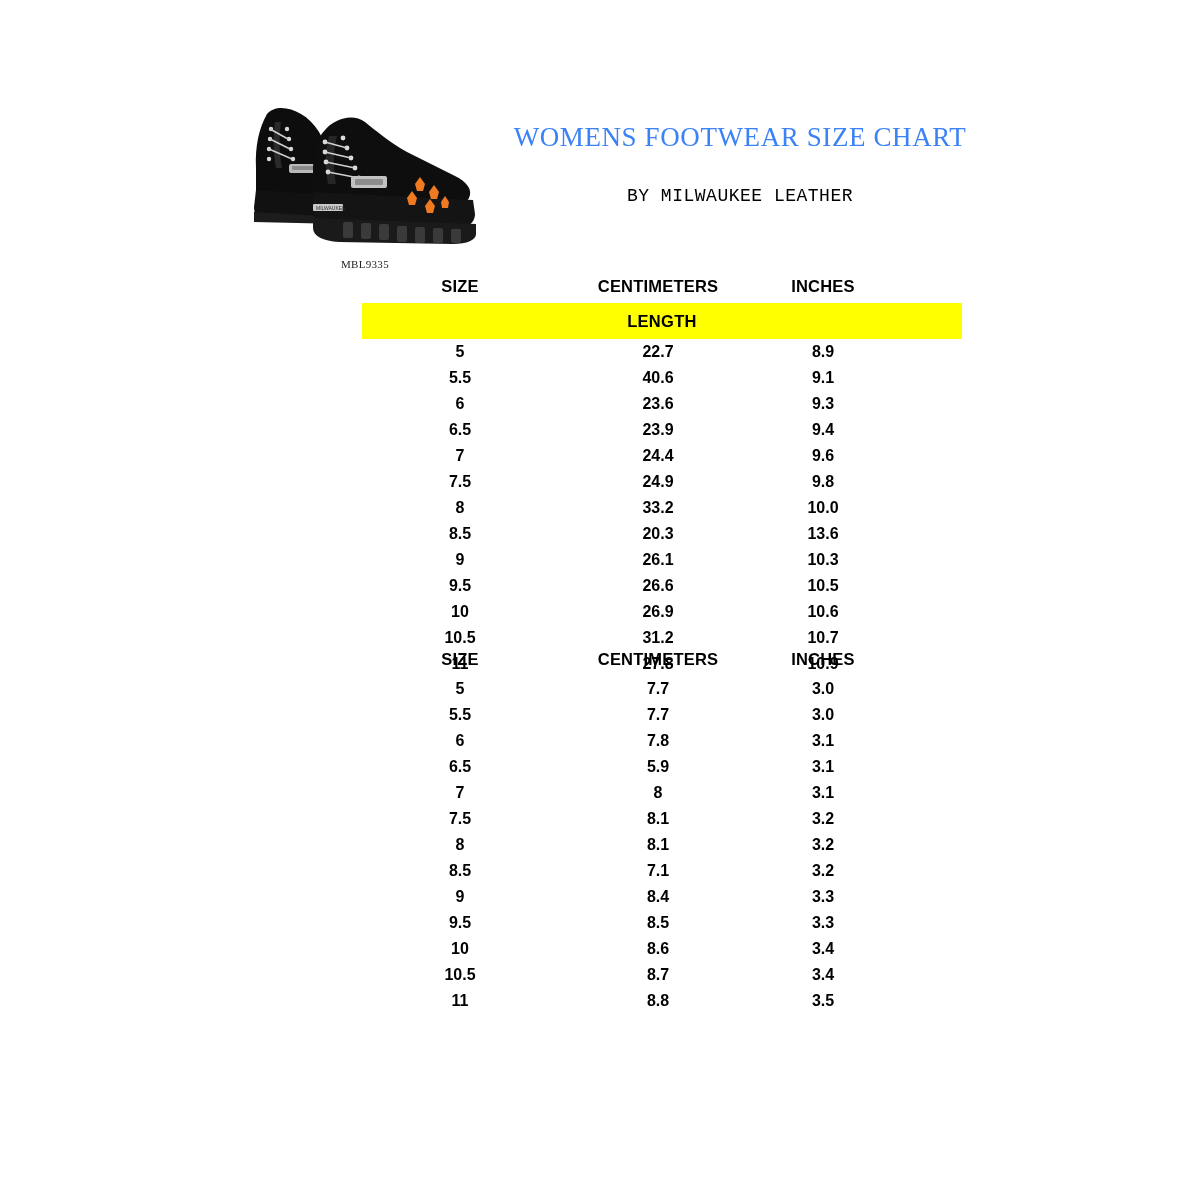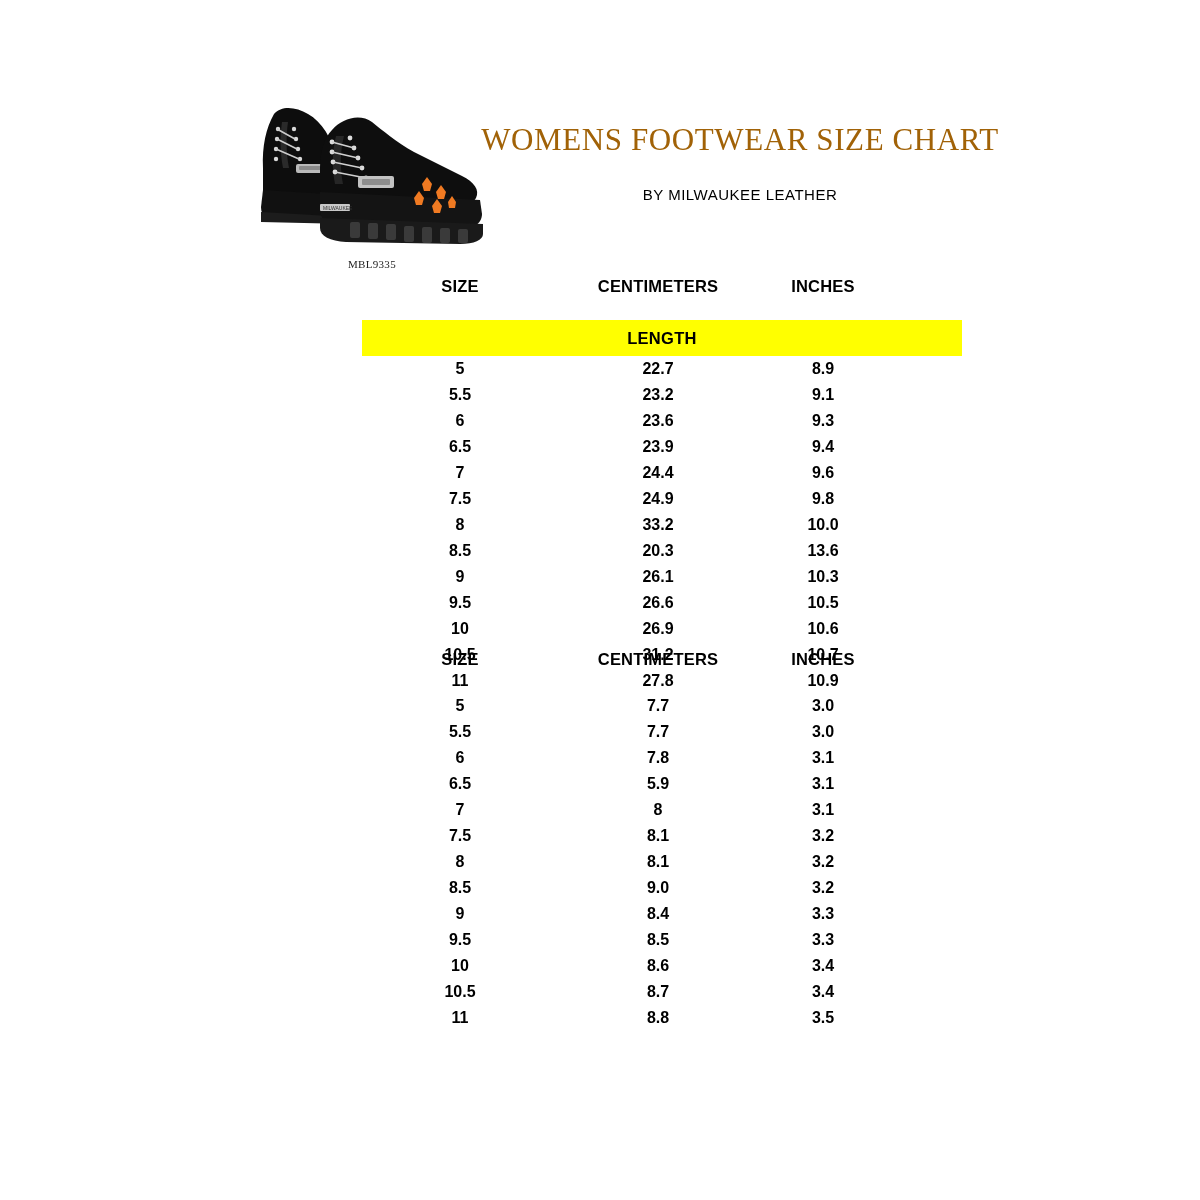--- a/index.html
+++ b/index.html
@@ -20,21 +20,21 @@
     position: absolute;
     top: 0; left: 0;
     width: 1200px;
     height: 1200px;
     background: #ffffff;
   }
 
   
   .product-block {
     position: absolute;
-    left: 236px;
+    left: 229px;
     top: 72px;
     width: 272px;
     height: 180px;
   }
   .boot-photo {
     position: absolute;
     left: 0; top: 0;
     width: 272px;
     height: 180px;
     background: #ffffff;
@@ -54,33 +54,33 @@
   }
 
   
   .chart-title {
     position: absolute;
     left: 420px;
     top: 122px;
     width: 640px;
     text-align: center;
     font-family: "Liberation Serif", serif;
-    font-size: 31px;
+    font-size: 27px;
     letter-spacing: 0.6px;
-    color: #a16207;
+    color: #3b82f6;
     white-space: nowrap;
   }
   .chart-subtitle {
     position: absolute;
     left: 420px;
     top: 186px;
     width: 640px;
     text-align: center;
-    font-family: Liberation Sans, sans-serif;
-    font-size: 15px;
+    font-family: Liberation Mono, monospace;
+    font-size: 18px;
     letter-spacing: 0.5px;
     color: #000000;
     white-space: nowrap;
   }
 
   
   .size-table {
     position: absolute;
     left: 362px;
     width: 600px;
@@ -105,21 +105,21 @@
     color: #000000;
   }
   col.c-size   { width: 196px; }
   col.c-cm     { width: 200px; }
   col.c-in     { width: 130px; }
   col.c-pad    { width: 74px; }
 
   tr.header-row th {
     font-size: 16.5px;
     letter-spacing: 0.2px;
-    padding-bottom: 20px;
+    padding-bottom: 3px;
     height: 28px;
   }
   tr.band-row td {
     background: #ffff00;
     font-size: 16.5px;
     letter-spacing: 0.3px;
     height: 36px;
   }
   tr.band-row td.band-label {
     text-align: center;
@@ -223,21 +223,21 @@
           <td class="band-label" colspan="4">LENGTH</td>
         </tr>
         <tr class="data-row">
           <td>5</td>
           <td>22.7</td>
           <td>8.9</td>
           <td></td>
         </tr>
         <tr class="data-row">
           <td>5.5</td>
-          <td>23.2</td>
+          <td>40.6</td>
           <td>9.1</td>
           <td></td>
         </tr>
         <tr class="data-row">
           <td>6</td>
           <td>23.6</td>
           <td>9.3</td>
           <td></td>
         </tr>
         <tr class="data-row">
@@ -358,21 +358,21 @@
           <td></td>
         </tr>
         <tr class="data-row">
           <td>8</td>
           <td>8.1</td>
           <td>3.2</td>
           <td></td>
         </tr>
         <tr class="data-row">
           <td>8.5</td>
-          <td>9.0</td>
+          <td>7.1</td>
           <td>3.2</td>
           <td></td>
         </tr>
         <tr class="data-row">
           <td>9</td>
           <td>8.4</td>
           <td>3.3</td>
           <td></td>
         </tr>
         <tr class="data-row">

